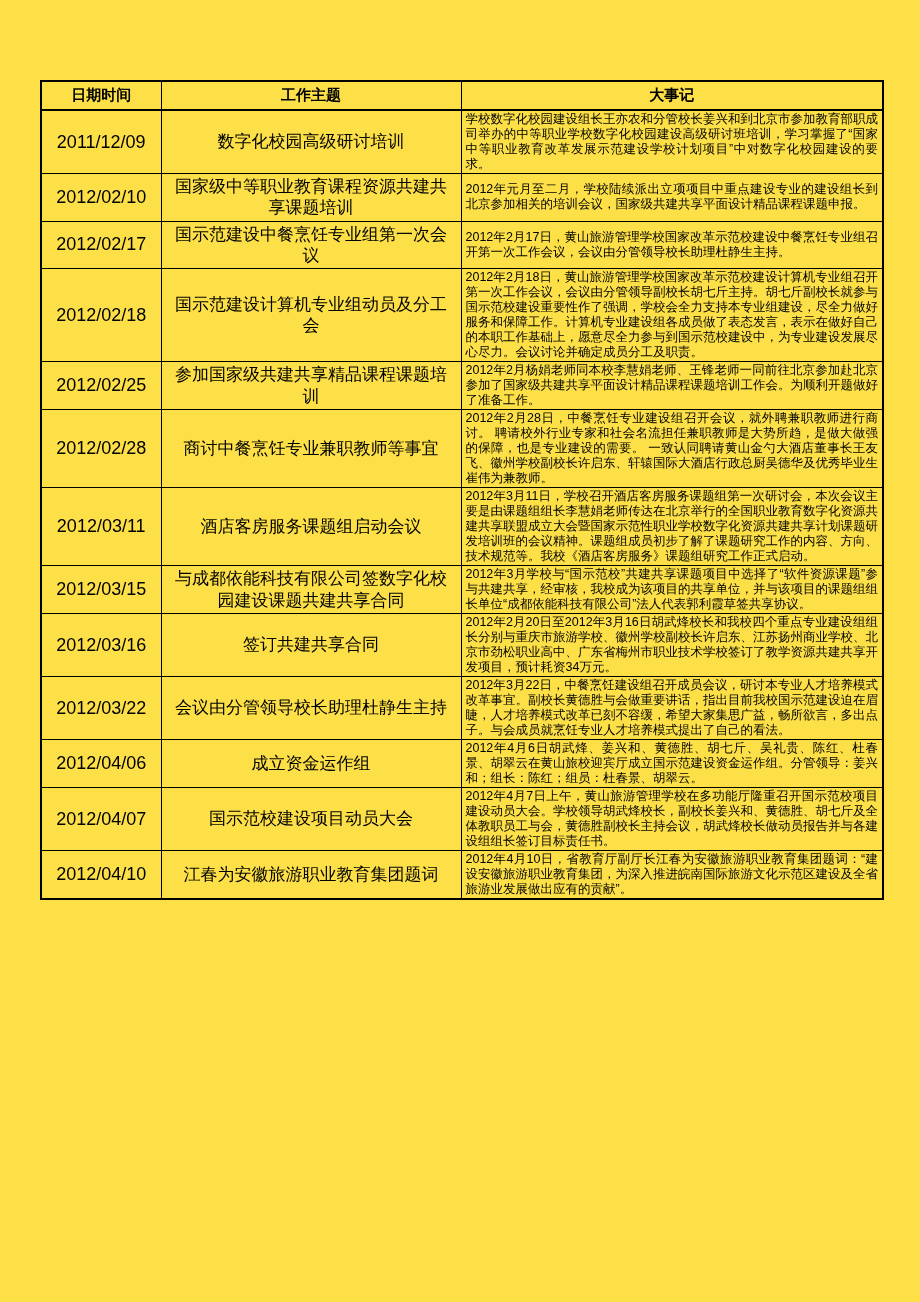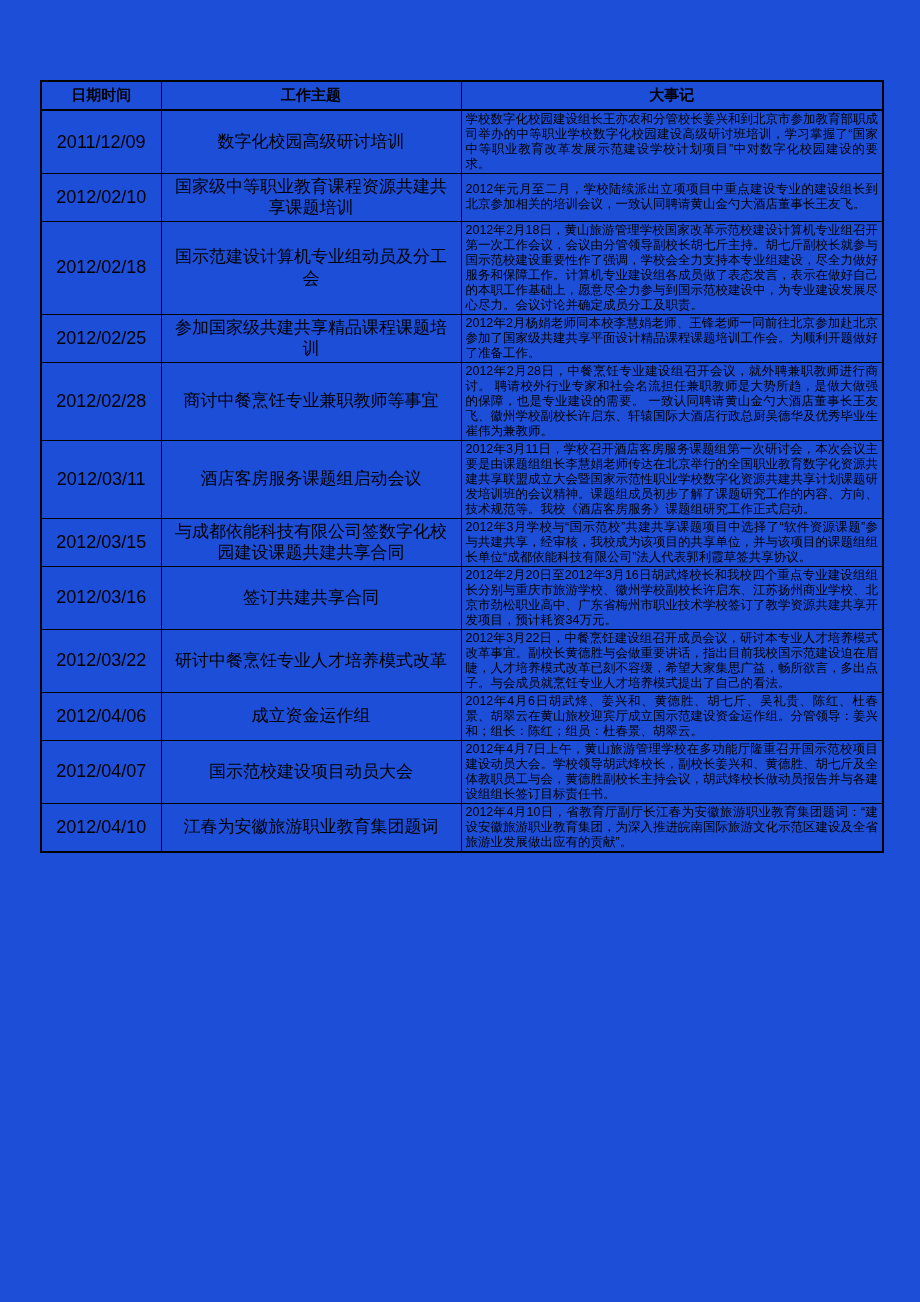--- a/index.html
+++ b/index.html
@@ -5,21 +5,21 @@
   html, body {
     margin: 0;
     padding: 0;
     background: #ffffff;
     font-family: "Liberation Sans", "DejaVu Sans", sans-serif;
     color: #000000;
   }
   .page {
     width: 920px;
     min-height: 1302px;
-    background: #1d4ed8;
+    background: #fde047;
     box-sizing: border-box;
     padding-top: 80px;
   }
   table.log-table {
     border-collapse: collapse;
     table-layout: fixed;
     width: 842px;
     margin-left: 40px;
     border: 2px solid #000000;
   }
@@ -79,21 +79,26 @@
     </thead>
     <tbody>
         <tr>
           <td class="cell-date">2011/12/09</td>
           <td class="cell-topic">数字化校园高级研讨培训</td>
           <td class="cell-event">学校数字化校园建设组长王亦农和分管校长姜兴和到北京市参加教育部职成司举办的中等职业学校数字化校园建设高级研讨班培训，学习掌握了“国家中等职业教育改革发展示范建设学校计划项目”中对数字化校园建设的要求。</td>
         </tr>
         <tr>
           <td class="cell-date">2012/02/10</td>
           <td class="cell-topic">国家级中等职业教育课程资源共建共享课题培训</td>
-          <td class="cell-event">2012年元月至二月，学校陆续派出立项项目中重点建设专业的建设组长到北京参加相关的培训会议，一致认同聘请黄山金勺大酒店董事长王友飞。</td>
+          <td class="cell-event">2012年元月至二月，学校陆续派出立项项目中重点建设专业的建设组长到北京参加相关的培训会议，国家级共建共享平面设计精品课程课题申报。</td>
+        </tr>
+        <tr>
+          <td class="cell-date">2012/02/17</td>
+          <td class="cell-topic">国示范建设中餐烹饪专业组第一次会议</td>
+          <td class="cell-event">2012年2月17日，黄山旅游管理学校国家改革示范校建设中餐烹饪专业组召开第一次工作会议，会议由分管领导校长助理杜静生主持。</td>
         </tr>
         <tr>
           <td class="cell-date">2012/02/18</td>
           <td class="cell-topic">国示范建设计算机专业组动员及分工会</td>
           <td class="cell-event">2012年2月18日，黄山旅游管理学校国家改革示范校建设计算机专业组召开第一次工作会议，会议由分管领导副校长胡七斤主持。胡七斤副校长就参与国示范校建设重要性作了强调，学校会全力支持本专业组建设，尽全力做好服务和保障工作。计算机专业建设组各成员做了表态发言，表示在做好自己的本职工作基础上，愿意尽全力参与到国示范校建设中，为专业建设发展尽心尽力。会议讨论并确定成员分工及职责。</td>
         </tr>
         <tr>
           <td class="cell-date">2012/02/25</td>
           <td class="cell-topic">参加国家级共建共享精品课程课题培训</td>
           <td class="cell-event">2012年2月杨娟老师同本校李慧娟老师、王锋老师一同前往北京参加赴北京参加了国家级共建共享平面设计精品课程课题培训工作会。为顺利开题做好了准备工作。</td>
@@ -113,21 +118,21 @@
           <td class="cell-topic">与成都依能科技有限公司签数字化校园建设课题共建共享合同</td>
           <td class="cell-event">2012年3月学校与“国示范校”共建共享课题项目中选择了“软件资源课题”参与共建共享，经审核，我校成为该项目的共享单位，并与该项目的课题组组长单位“成都依能科技有限公司”法人代表郭利霞草签共享协议。</td>
         </tr>
         <tr>
           <td class="cell-date">2012/03/16</td>
           <td class="cell-topic">签订共建共享合同</td>
           <td class="cell-event">2012年2月20日至2012年3月16日胡武烽校长和我校四个重点专业建设组组长分别与重庆市旅游学校、徽州学校副校长许启东、江苏扬州商业学校、北京市劲松职业高中、广东省梅州市职业技术学校签订了教学资源共建共享开发项目，预计耗资34万元。</td>
         </tr>
         <tr>
           <td class="cell-date">2012/03/22</td>
-          <td class="cell-topic">研讨中餐烹饪专业人才培养模式改革</td>
+          <td class="cell-topic">会议由分管领导校长助理杜静生主持</td>
           <td class="cell-event">2012年3月22日，中餐烹饪建设组召开成员会议，研讨本专业人才培养模式改革事宜。副校长黄德胜与会做重要讲话，指出目前我校国示范建设迫在眉睫，人才培养模式改革已刻不容缓，希望大家集思广益，畅所欲言，多出点子。与会成员就烹饪专业人才培养模式提出了自己的看法。</td>
         </tr>
         <tr>
           <td class="cell-date">2012/04/06</td>
           <td class="cell-topic">成立资金运作组</td>
           <td class="cell-event">2012年4月6日胡武烽、姜兴和、黄德胜、胡七斤、吴礼贵、陈红、杜春景、胡翠云在黄山旅校迎宾厅成立国示范建设资金运作组。分管领导：姜兴和；组长：陈红；组员：杜春景、胡翠云。</td>
         </tr>
         <tr>
           <td class="cell-date">2012/04/07</td>
           <td class="cell-topic">国示范校建设项目动员大会</td>

